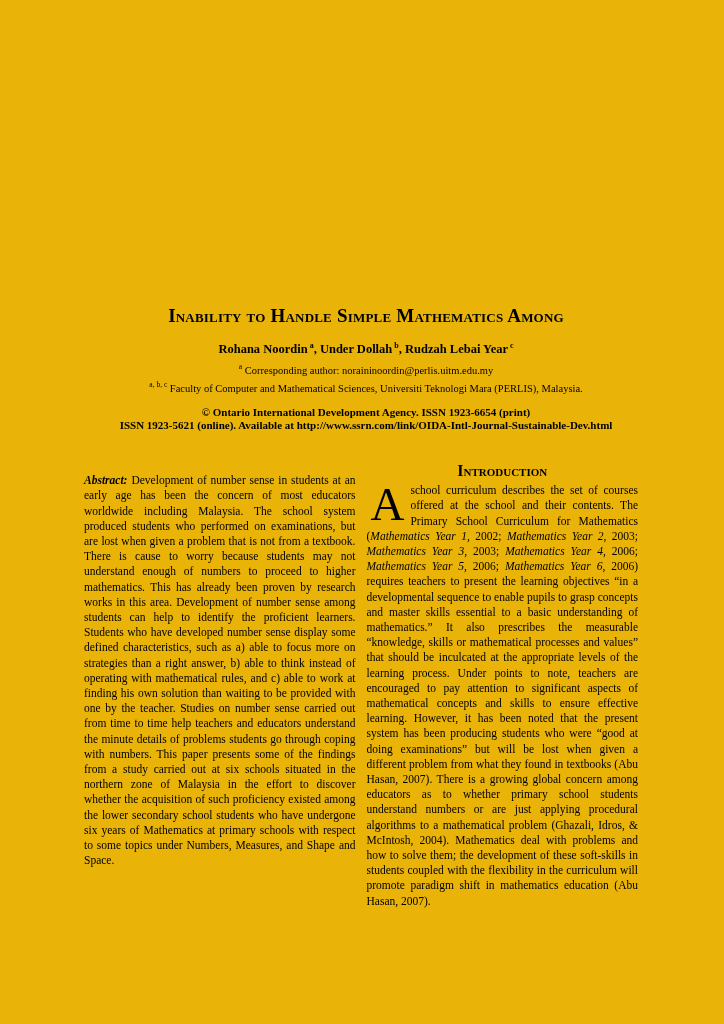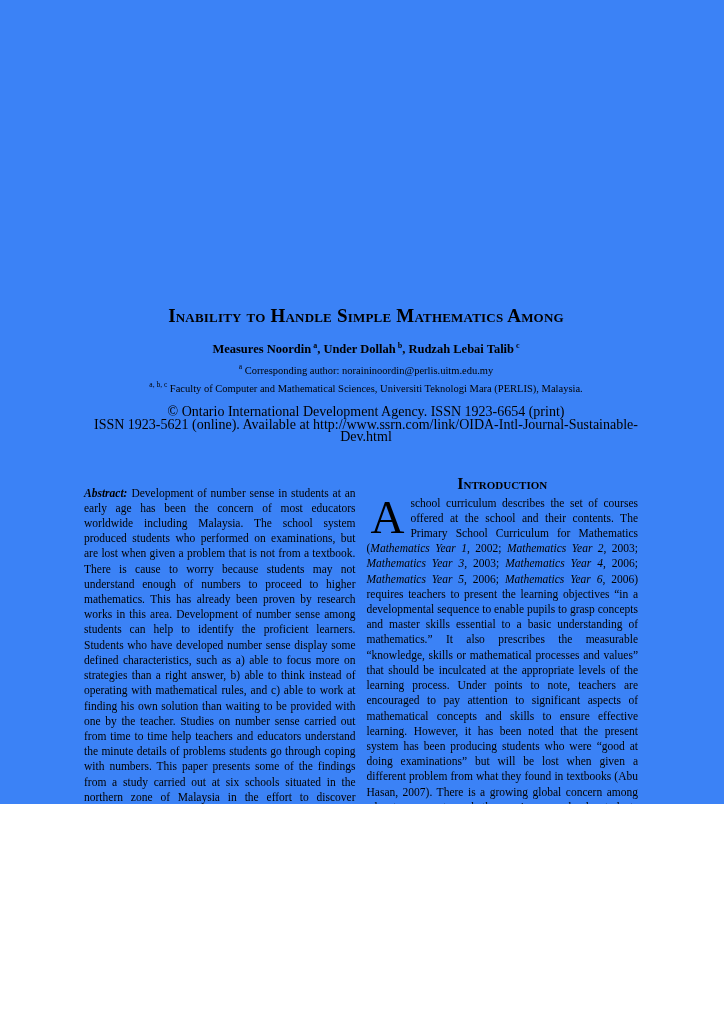--- a/index.html
+++ b/index.html
@@ -3,40 +3,40 @@
 <meta charset="utf-8">
 <style>
   * { margin:0; padding:0; box-sizing:border-box; }
   html,body { background:#ffffff; }
   body {
     width:724px; height:1024px;
     font-family:"Liberation Serif","DejaVu Serif",serif;
     color:#000;
   }
   .sheet {
-    position:relative; width:724px; height:804px;
-    background:#3b82f6; overflow:hidden;
+    position:relative; width:724px; height:1024px;
+    background:#eab308; overflow:hidden;
   }
   .content { padding:303px 76px 0 84px; }
 
   .paper-title {
     text-align:center; font-weight:bold; font-variant:small-caps;
     font-size:19px; line-height:25px; letter-spacing:.2px;
   }
   .authors-line {
     text-align:center; font-weight:bold; font-size:12.5px;
     margin-top:10px; line-height:16px;
   }
   .authors-line sup { font-size:8px; padding-left:2px; }
   .affiliation-block {
     text-align:center; font-size:10.5px; line-height:14.5px; margin-top:3px;
   }
   .affiliation-block sup { font-size:7.5px; }
   .imprint-block {
-    text-align:center; font-size:14px; line-height:12.5px; margin-top:10px;
+    text-align:center; font-size:11px; line-height:12.5px; margin-top:10px;font-weight:bold;
   }
 
   .columns { display:flex; gap:11px; margin-top:32px; }
   .col {
     width:271.5px; text-align:justify;
     font-size:11.5px; line-height:15.2px;
   }
   .col-left { padding-top:10px; }
 
   .para-label { font-weight:bold; font-style:italic; margin-right:4px; }
@@ -55,21 +55,21 @@
 </head>
 <body>
 
 <div class="sheet">
   <div class="content">
 
     <div class="paper-title">
       <div>Inability to Handle Simple Mathematics Among</div>
     </div>
 
-    <div class="authors-line"><span>Measures Noordin</span><sup>a</sup><span>, </span><span>Under Dollah</span><sup>b</sup><span>, </span><span>Rudzah Lebai Talib</span><sup>c</sup></div>
+    <div class="authors-line"><span>Rohana Noordin</span><sup>a</sup><span>, </span><span>Under Dollah</span><sup>b</sup><span>, </span><span>Rudzah Lebai Year</span><sup>c</sup></div>
 
     <div class="affiliation-block">
       <div><sup>a</sup><span> Corresponding author: noraininoordin@perlis.uitm.edu.my</span></div>
       <div><sup>a, b, c</sup><span> Faculty of Computer and Mathematical Sciences, Universiti Teknologi Mara (PERLIS), Malaysia.</span></div>
     </div>
 
     <div class="imprint-block">
       <div>© Ontario International Development Agency. ISSN 1923-6654 (print)</div>
       <div>ISSN 1923-5621 (online). Available at http://www.ssrn.com/link/OIDA-Intl-Journal-Sustainable-Dev.html</div>
     </div>

